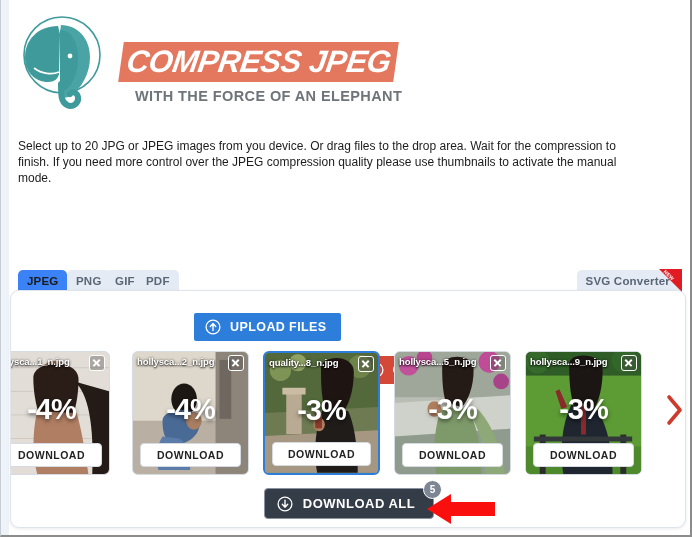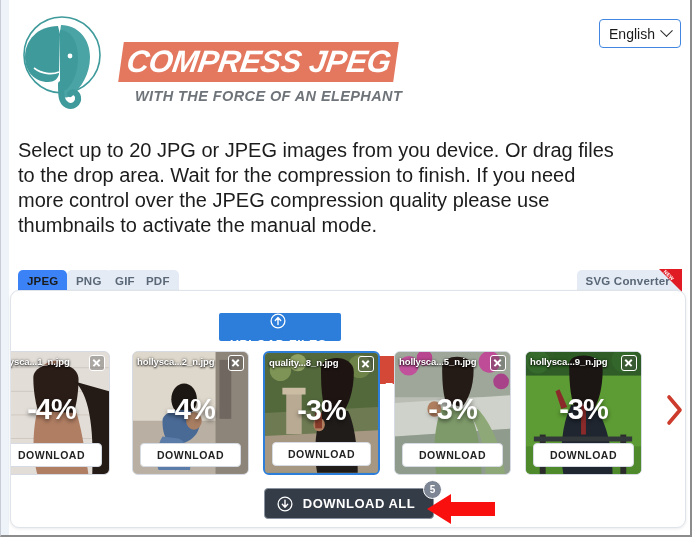--- a/index.html
+++ b/index.html
@@ -66,21 +66,20 @@
     color: #ffffff;
     letter-spacing: -0.4px;
     white-space: nowrap;
     line-height: 36px;
   }
   #tagline {
     position: absolute;
     left: 126px; top: 88px;
     font-size: 14.5px;
     font-weight: bold;
-    font-style: italic;
     color: #6e7479;
     letter-spacing: 0.4px;
     white-space: nowrap;
   }
 
   
   #lang-select {
     position: absolute;
     right: 12px; top: 19px;
     width: 82px; height: 29px;
@@ -104,22 +103,22 @@
     transform: rotate(45deg) translate(-2px,-2px);
   }
 
   
   #intro {
     position: absolute;
     left: 17px; top: 138px;
     width: 600px;
   }
   #intro p {
-    font-size: 20px;
-    line-height: 25px;
+    font-size: 12px;
+    line-height: 16px;
     color: #1c1c1c;
   }
   #intro p.second { margin-top: 12px; }
 
   
   #tabstrip {
     position: absolute;
     left: 17px; top: 270px;
     width: 663px; height: 22px;
   }
@@ -200,21 +199,20 @@
     border-radius: 2px;
     display: flex;
     align-items: center;
     gap: 9px;
     font-size: 12.5px;
     font-weight: bold;
     letter-spacing: 0.4px;
     color: #ffffff;
     cursor: pointer;
     font-family: "Liberation Sans", sans-serif;
-    flex-direction: column;
   }
   #btn-upload { background: #2d7ddb; }
   #btn-clear  { background: #d34836; margin-top: 43px; }
   .act-ico { width: 16px; height: 16px; flex: 0 0 16px; }
 
   
   #carousel {
     position: absolute;
     left: 0; top: 58px;
     width: 676px; height: 130px;
@@ -371,24 +369,20 @@
       <path d="M46 18 L46 74 C46 78 50 80 53 77 C60 70 64 58 64 46 C64 30 57 18 46 18 Z" fill="#3f9a9b"></path>
       <path d="M47 72 C47 83 47 90 53 93 C59 96 65 91 64 85 C63 80 58 79 56 82" fill="none" stroke="#3f9a9b" stroke-width="6" stroke-linecap="round"></path>
       <ellipse cx="56" cy="44" rx="2.4" ry="2.4" fill="#ffffff"></ellipse>
       <path d="M20 56 C28 62 38 63 45 60" fill="none" stroke="#ffffff" stroke-width="1.6"></path>
     </svg>
 
     <div id="wordmark"></div>
     <div id="wordmark-text">COMPRESS JPEG</div>
     <div id="tagline">WITH THE FORCE OF AN ELEPHANT</div>
 
-    <div id="lang-select">
-      <span id="lang-label">English</span>
-      <span class="chev-down"></span>
-    </div>
   </div>
 
   <div id="intro">
     <p>Select up to 20 JPG or JPEG images from you device. Or drag files to the drop area. Wait for the compression to finish. If you need more control over the JPEG compression quality please use thumbnails to activate the manual mode.</p>
   </div>
 
   <div id="tabstrip">
     <div class="tab active" id="tab-jpeg">
       <span>JPEG</span>
     </div>

